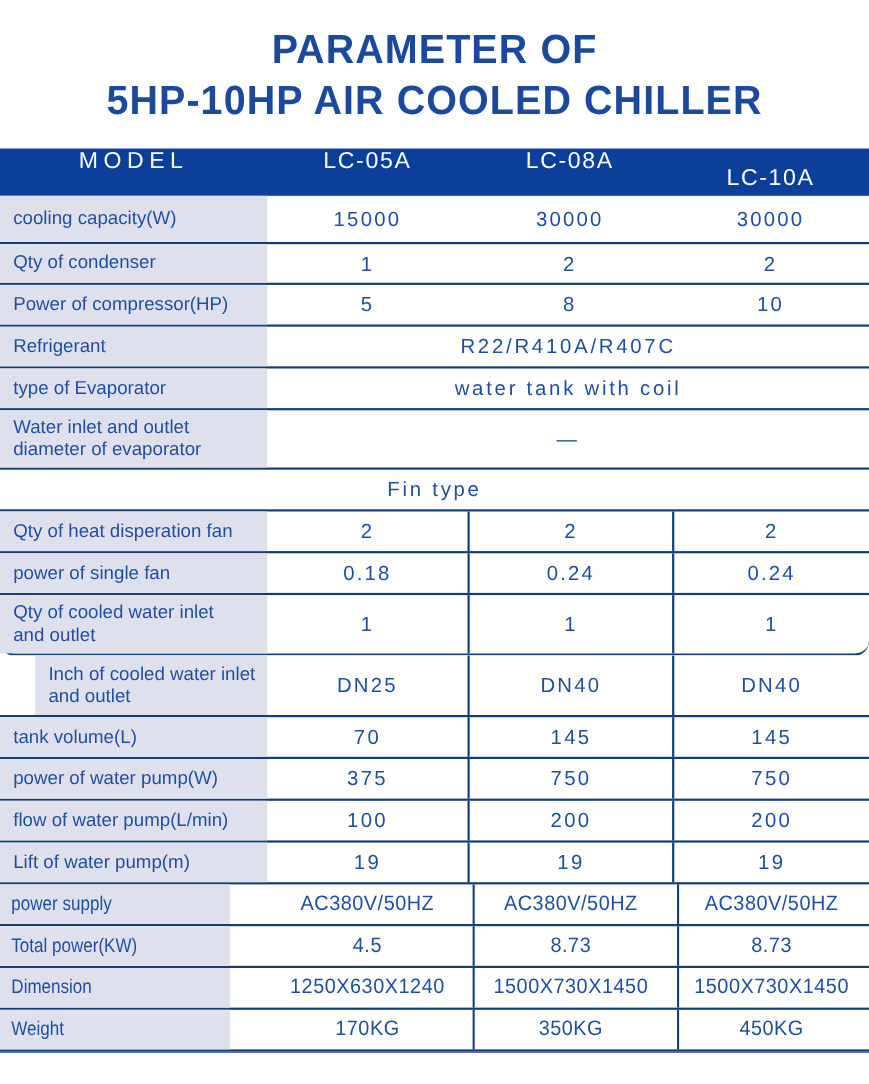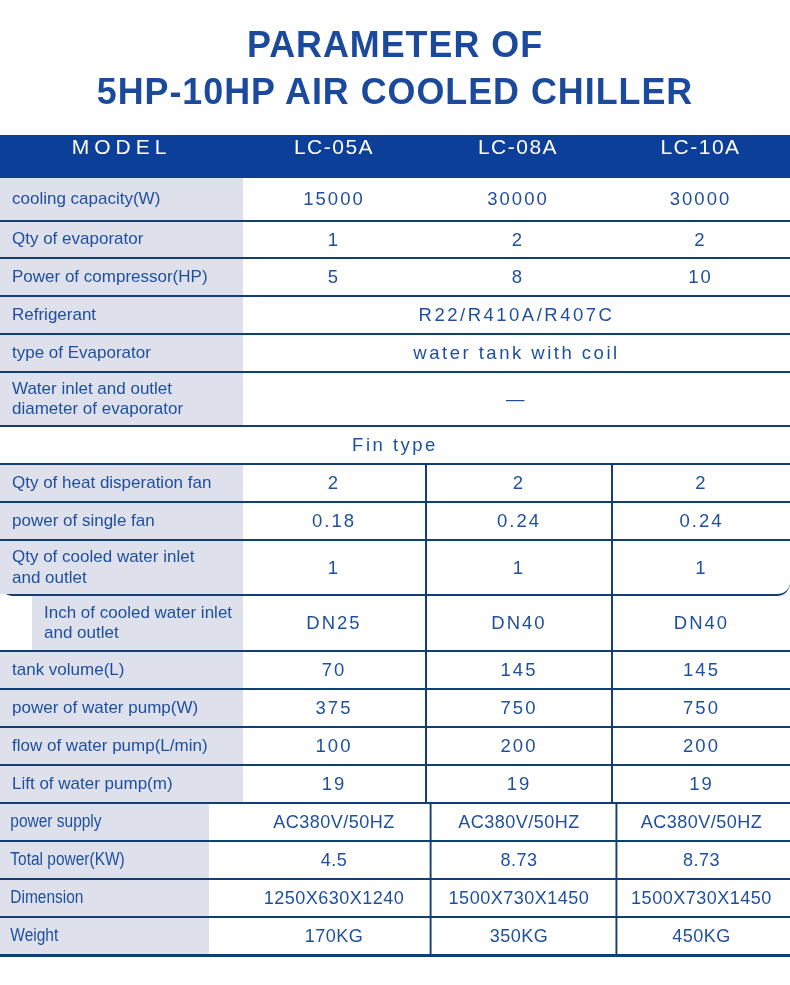--- a/index.html
+++ b/index.html
@@ -31,21 +31,21 @@
     height: 43px;
     background: #0c3f9a;
     display: flex;
     align-items: flex-start;
     color: #ffffff;
   }
   .th { text-align: center; font-size: 21px; }
   .th.model { width: 243px; letter-spacing: 5px; }
   .th.vc0 { width: 182px; letter-spacing: 1.5px; }
   .th.vc1 { width: 186px; letter-spacing: 1.5px; }
-  .th.vc2 { width: 179px; letter-spacing: 1.5px; }
+  .th.vc2 { width: 179px; letter-spacing: 1.5px; margin-top: 15px; }
 
   
   .tbody { border-bottom: 1px solid #123f73; }
   .row {
     display: flex;
     height: 38px;
     border-bottom: 2px solid #123f73;
   }
   .row:nth-child(1)  { height: 44px; }
   .row:nth-child(2)  { height: 37px; }
@@ -113,21 +113,21 @@
   <div class="tbody" id="tbody">
       <div class="row">
         <div class="label-cell">cooling capacity(W)</div>
         <div class="values">
           <div class="value-cell vc0">15000</div>
           <div class="value-cell vc1">30000</div>
           <div class="value-cell vc2">30000</div>
         </div>
       </div>
       <div class="row">
-        <div class="label-cell">Qty of evaporator</div>
+        <div class="label-cell">Qty of condenser</div>
         <div class="values">
           <div class="value-cell vc0">1</div>
           <div class="value-cell vc1">2</div>
           <div class="value-cell vc2">2</div>
         </div>
       </div>
       <div class="row">
         <div class="label-cell">Power of compressor(HP)</div>
         <div class="values">
           <div class="value-cell vc0">5</div>

